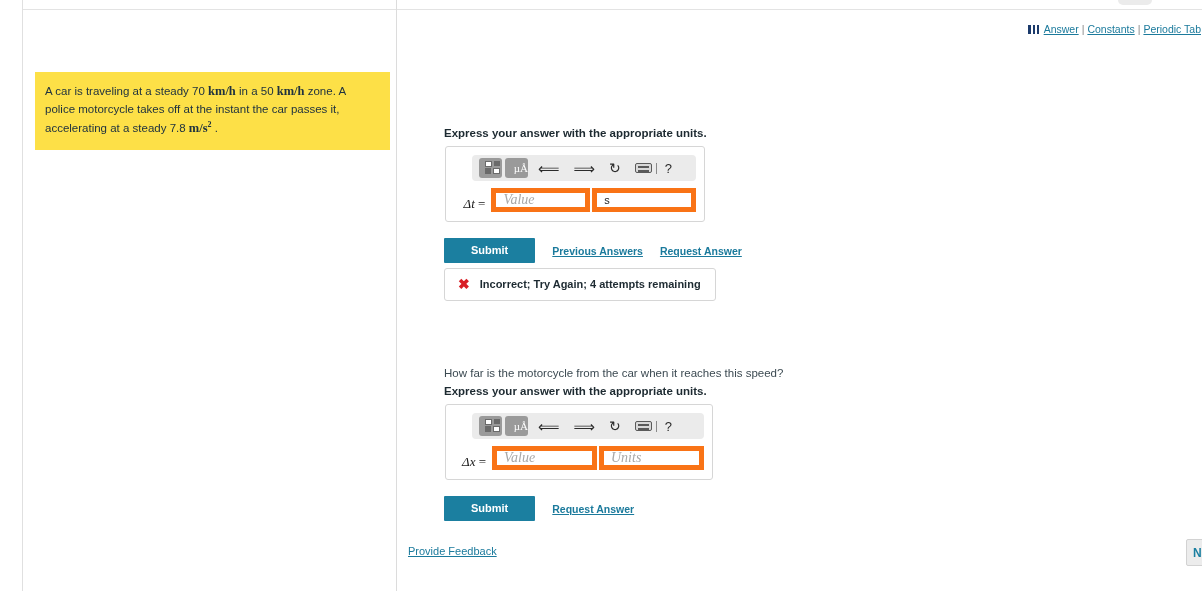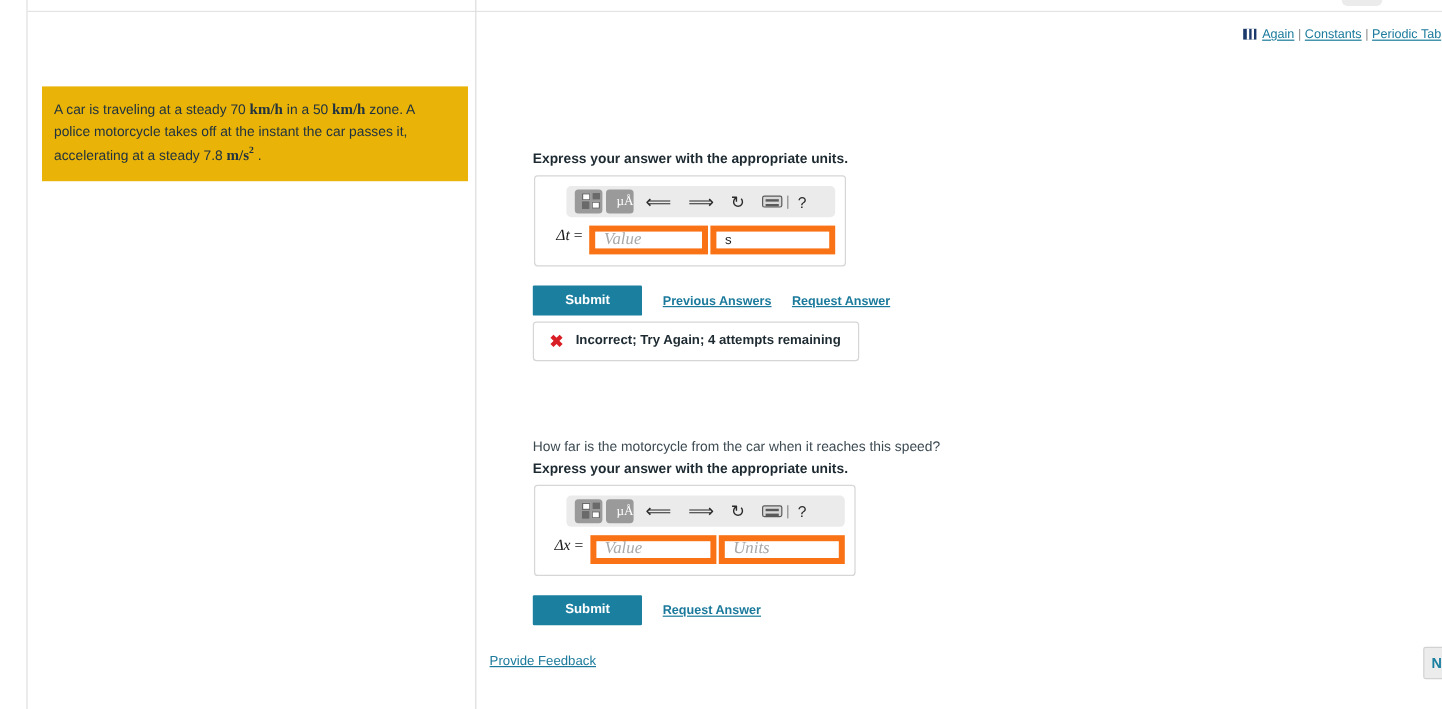--- a/index.html
+++ b/index.html
@@ -31,21 +31,21 @@
   }
   .center-divider {
     position: absolute; top: 0; left: 396px;
     width: 1px; height: 591px; background: #dcdcdc;
   }
 
   
   .problem-box {
     position: absolute; left: 35px; top: 72px;
     width: 355px; padding: 10px 12px 11px 10px;
-    background: #eab308;
+    background: #fde047;
     font-size: 11.5px; line-height: 1.55;
     color: #20333f;
   }
   .problem-box .mathb { font-family: "Liberation Serif", serif; font-weight: 700; font-size: 12.5px; }
   .problem-box sup { font-size: 8px; }
 
   
   .right-col { position: absolute; left: 408px; top: 0; width: 794px; height: 591px; }
 
   .toplinks {
@@ -108,21 +108,21 @@
     width: 17px; height: 10px; border: 1.5px solid #5a5a5a; border-radius: 2px;
     margin: 0 4px 0 7px; position: relative; background: #d9d9d9;
   }
   .kbd::after {
     content: ""; position: absolute; left: 2px; top: 2px; right: 2px; height: 2px;
     background: #5a5a5a; box-shadow: 0 4px 0 #5a5a5a;
   }
   .caretbar { width: 1px; height: 11px; background: #8a8a8a; margin-right: 8px; }
   .qmark { font-size: 13px; color: #2b2b2b; font-weight: 400; }
 
-  .field-row { display: flex; align-items: flex-start; margin: 7px 8px 9px 0; }
+  .field-row { display: flex; align-items: flex-end; margin: 7px 8px 9px 0; }
   .var-label {
     width: 46px; text-align: right; padding-right: 6px;
     font-family: "Liberation Serif", serif; font-style: italic;
     font-size: 13px; color: #1a1a1a;
   }
   .var-label .eq { font-style: normal; }
   .inp {
     height: 24px; border: 5px solid #f97316; background: #fff;
     display: flex; align-items: center; padding: 0 7px;
     font-family: "Liberation Serif", serif; font-size: 14px;
@@ -172,21 +172,21 @@
   <div class="left-edge"></div>
   <div class="center-divider"></div>
 
   <div class="problem-box">
     <span>A car is traveling at a steady 70 </span><span class="mathb">km/h</span><span> in a 50 </span><span class="mathb">km/h</span><span> zone. A police motorcycle takes off at the instant the car passes it, accelerating at a steady 7.8 </span><span class="mathb"><span>m/s</span><sup>2</sup></span><span> .</span>
   </div>
 
   <div class="right-col">
 
     <div class="toplinks">
-      <span class="book-icon"></span><a href="#">Again</a><span class="sep">|</span><a href="#">Constants</a><span class="sep">|</span><a href="#">Periodic Tab</a>
+      <span class="book-icon"></span><a href="#">Answer</a><span class="sep">|</span><a href="#">Constants</a><span class="sep">|</span><a href="#">Periodic Tab</a>
     </div>
 
 
     <div class="qbold" style="left:36px; top:127px;">Express your answer with the appropriate units.</div>
 
     <div class="answer-box" style="left:37px; top:146px; width:260px;">
       <div class="tb">
         <div class="tbtn pressed">
           <span class="tpl-icon">
               <i></i>

